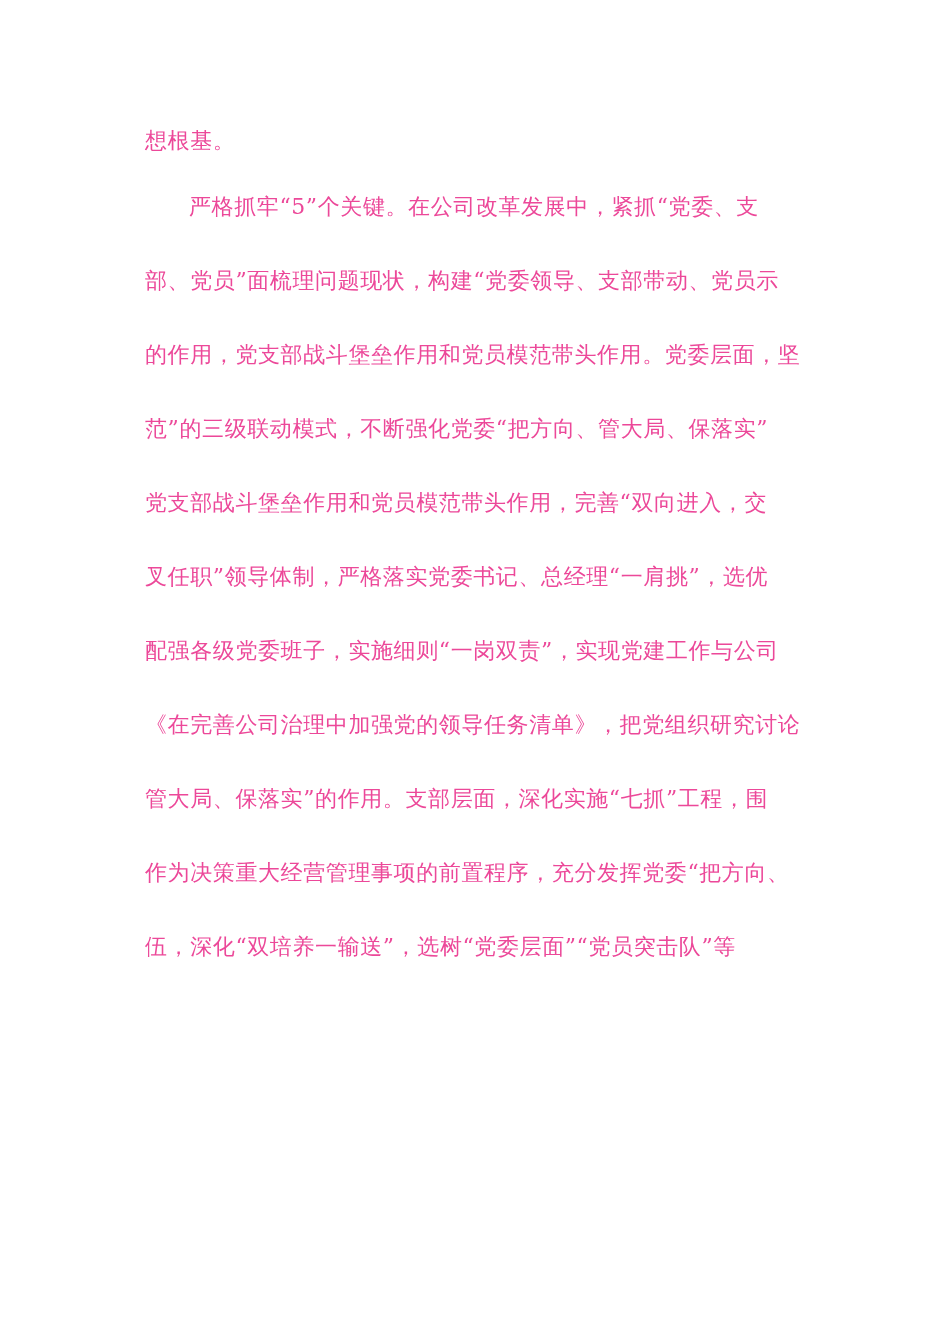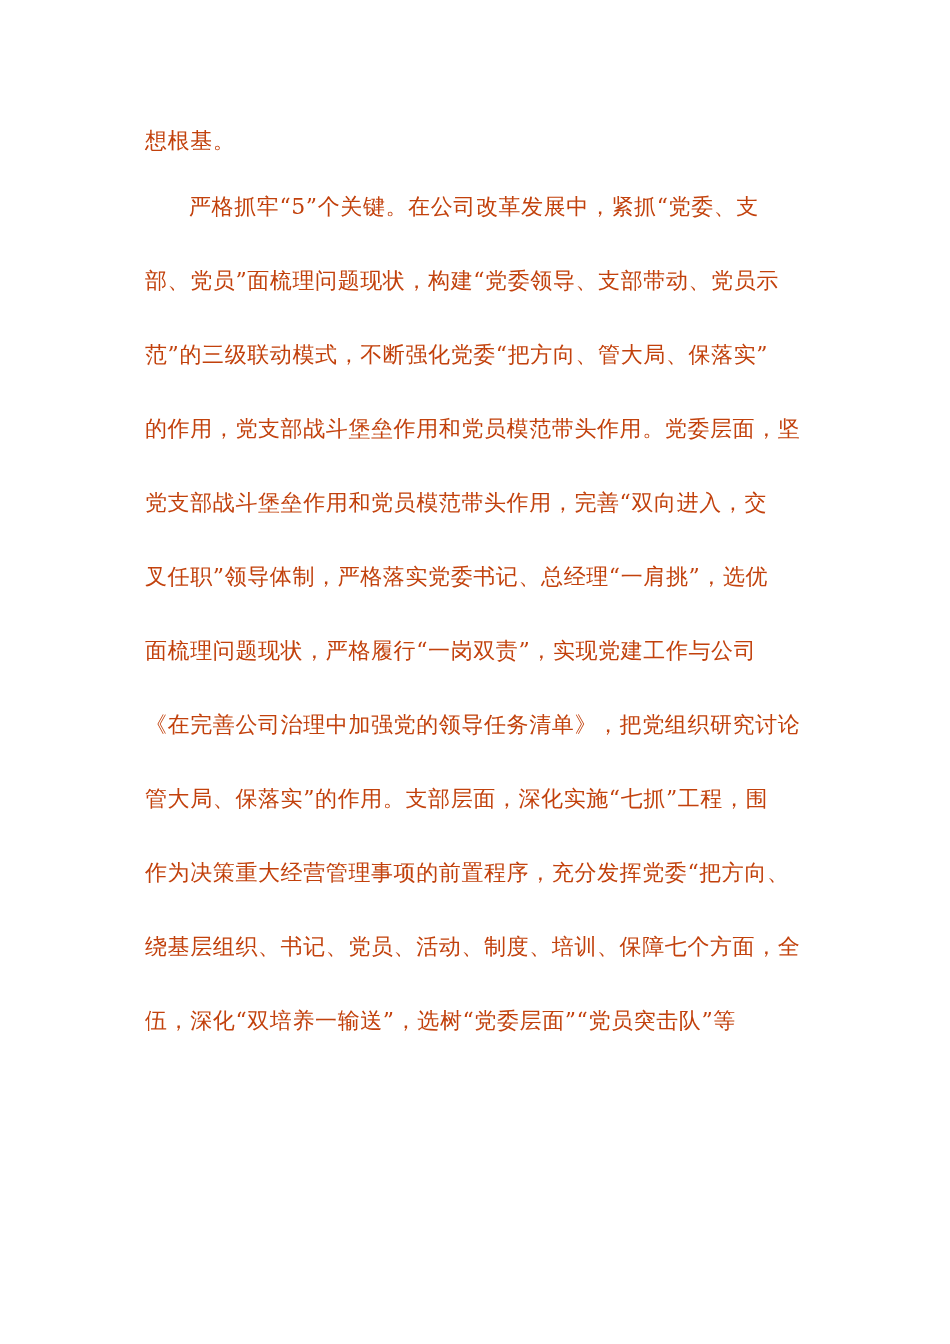--- a/index.html
+++ b/index.html
@@ -4,41 +4,40 @@
 <style>
   html, body { margin: 0; padding: 0; background: #ffffff; }
   body { width: 950px; height: 1344px; position: relative; overflow: hidden; }
   .page {
     position: absolute;
     left: 145px;
     top: 124px;
     width: 662px;
     font-family: "DejaVu Serif", "Liberation Serif", serif;
     font-size: 22px;
-    color: #c2410c;
+    color: #ec4899;
   }
   .line {
     height: 74px;
     line-height: 34px;
     white-space: nowrap;
     letter-spacing: 0.6px;
   }
   .line.first { height: 66px; }
   .indent { padding-left: 44px; }
 </style>
 </head>
 <body>
 
 <div class="page">
   <div class="line first">想根基。</div>
   <div class="line indent">严格抓牢“5”个关键。在公司改革发展中，紧抓“党委、支</div>
   <div class="line">部、党员”面梳理问题现状，构建“党委领导、支部带动、党员示</div>
+  <div class="line">的作用，党支部战斗堡垒作用和党员模范带头作用。党委层面，坚</div>
   <div class="line">范”的三级联动模式，不断强化党委“把方向、管大局、保落实”</div>
-  <div class="line">的作用，党支部战斗堡垒作用和党员模范带头作用。党委层面，坚</div>
   <div class="line">党支部战斗堡垒作用和党员模范带头作用，完善“双向进入，交</div>
   <div class="line">叉任职”领导体制，严格落实党委书记、总经理“一肩挑”，选优</div>
-  <div class="line">面梳理问题现状，严格履行“一岗双责”，实现党建工作与公司</div>
+  <div class="line">配强各级党委班子，实施细则“一岗双责”，实现党建工作与公司</div>
   <div class="line">《在完善公司治理中加强党的领导任务清单》，把党组织研究讨论</div>
   <div class="line">管大局、保落实”的作用。支部层面，深化实施“七抓”工程，围</div>
   <div class="line">作为决策重大经营管理事项的前置程序，充分发挥党委“把方向、</div>
-  <div class="line">绕基层组织、书记、党员、活动、制度、培训、保障七个方面，全</div>
   <div class="line">伍，深化“双培养一输送”，选树“党委层面”“党员突击队”等</div>
 </div>
 
 </body></html>

